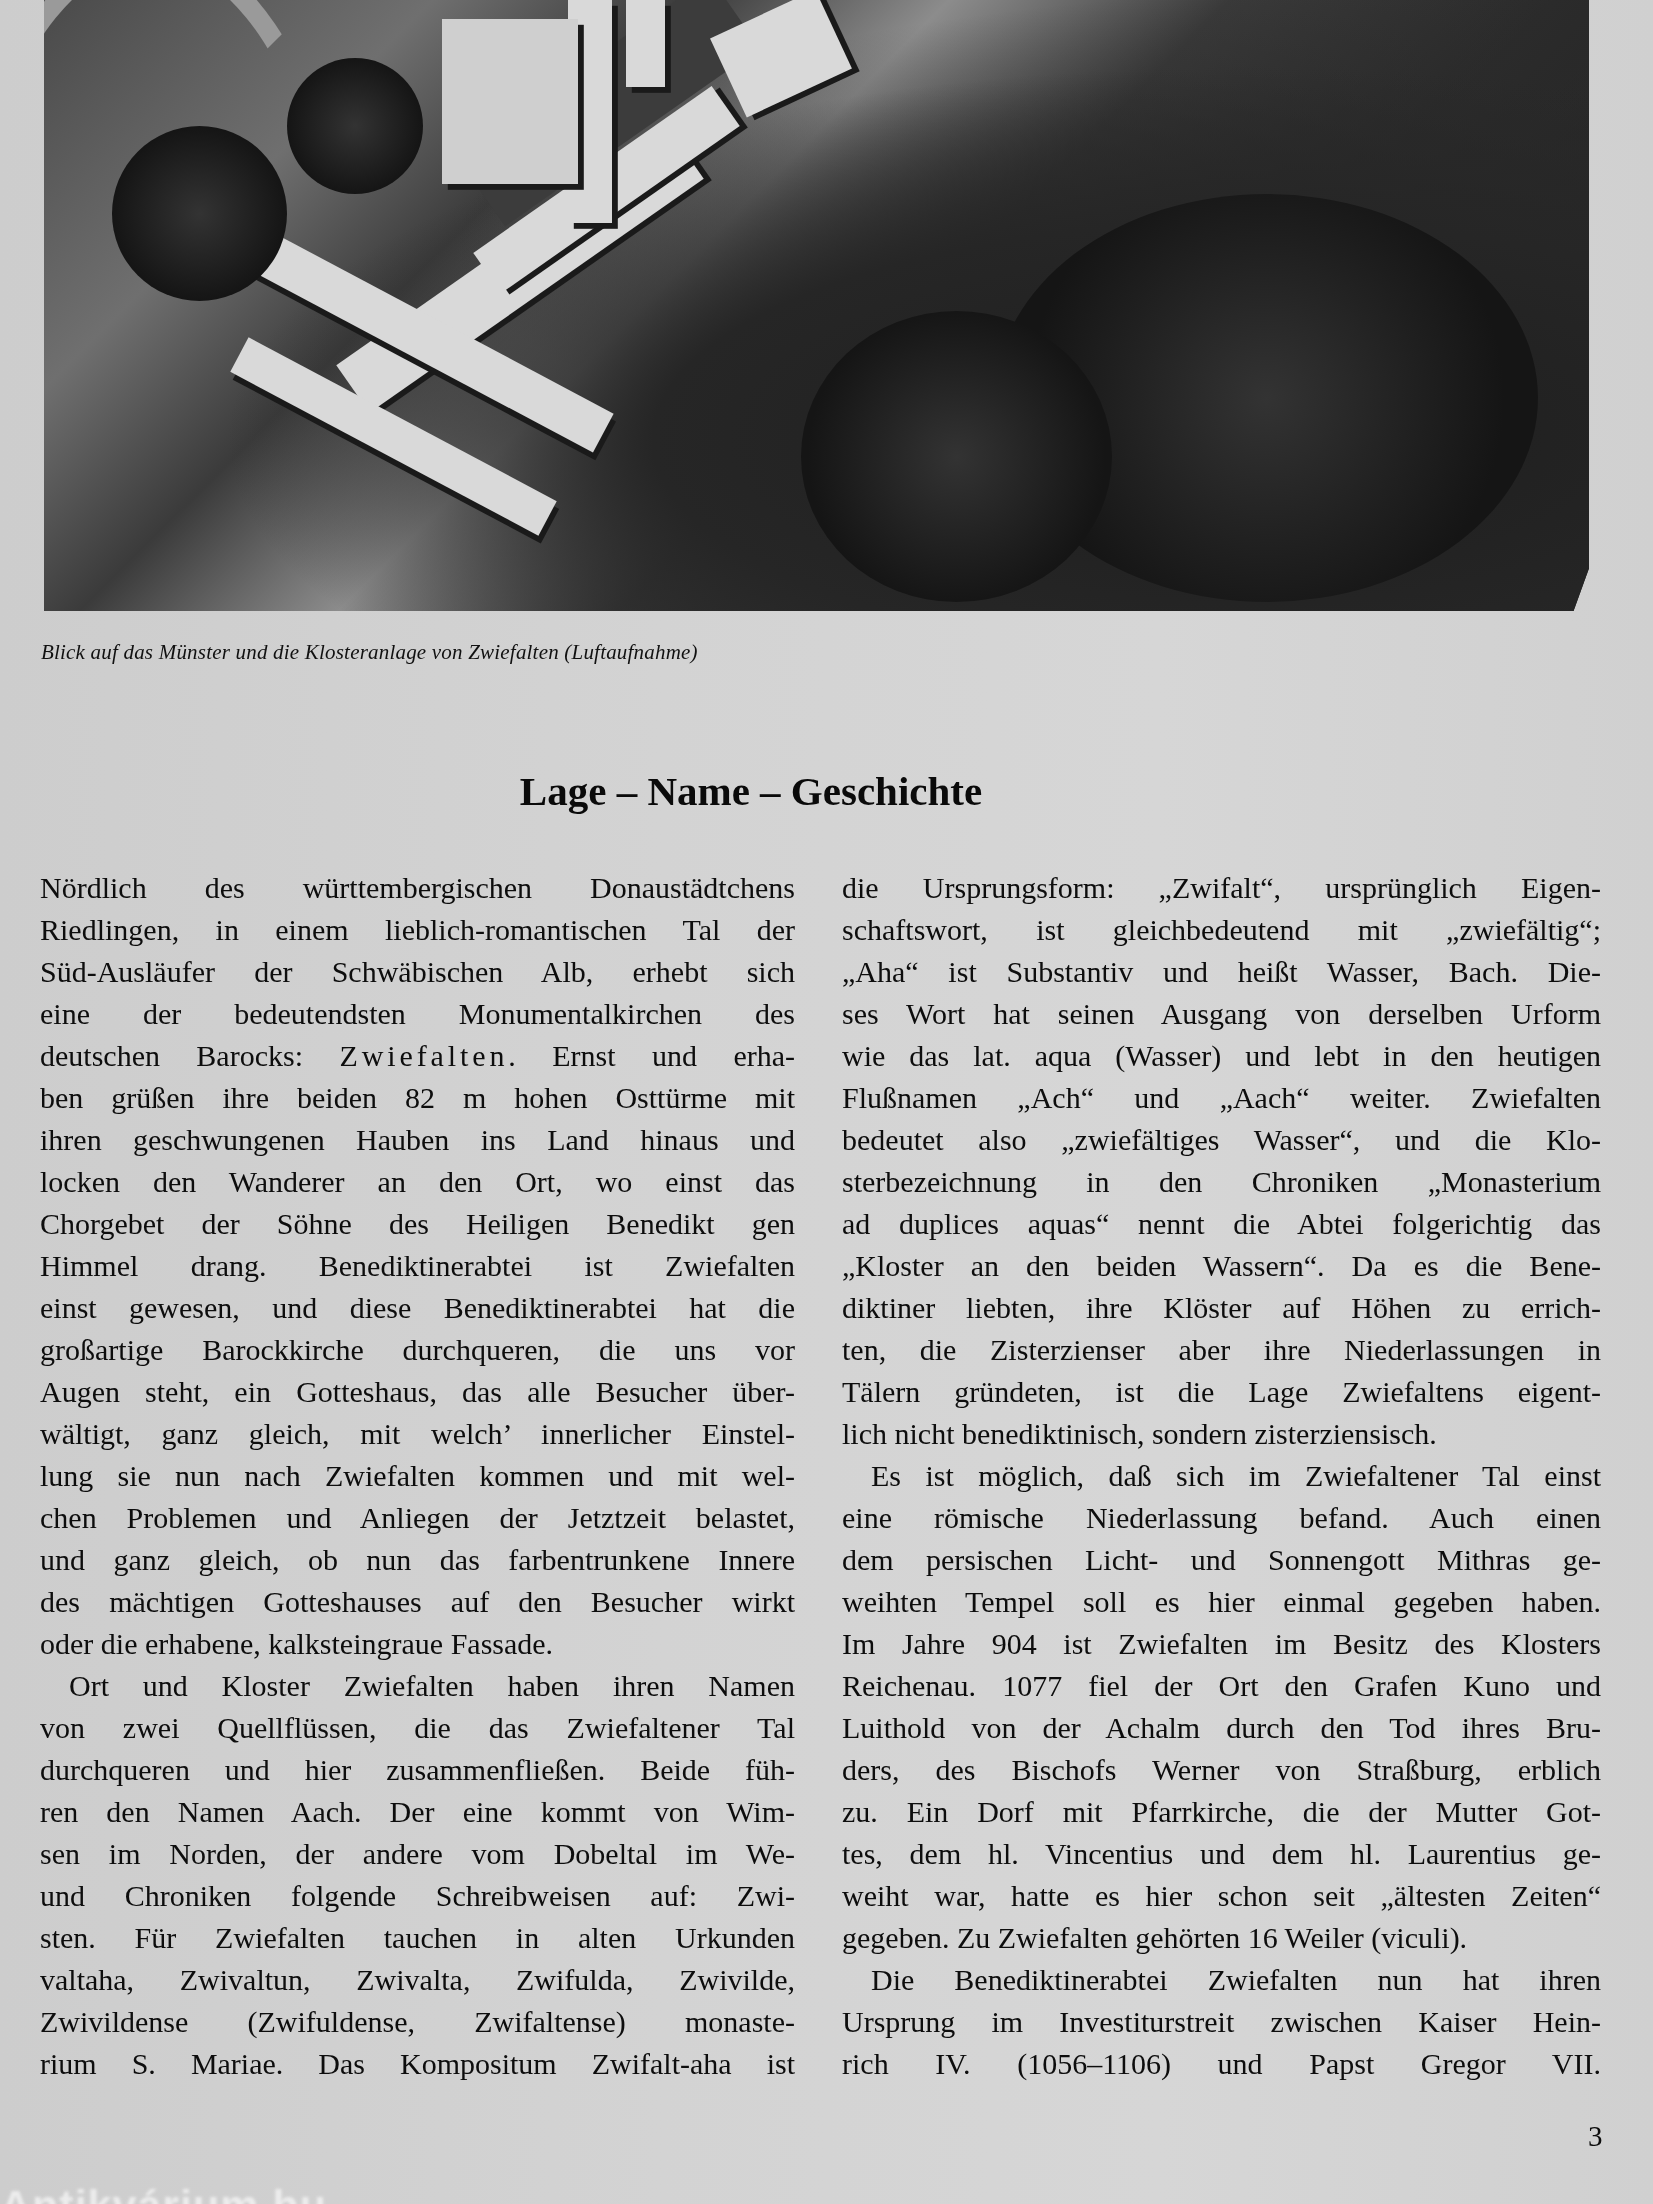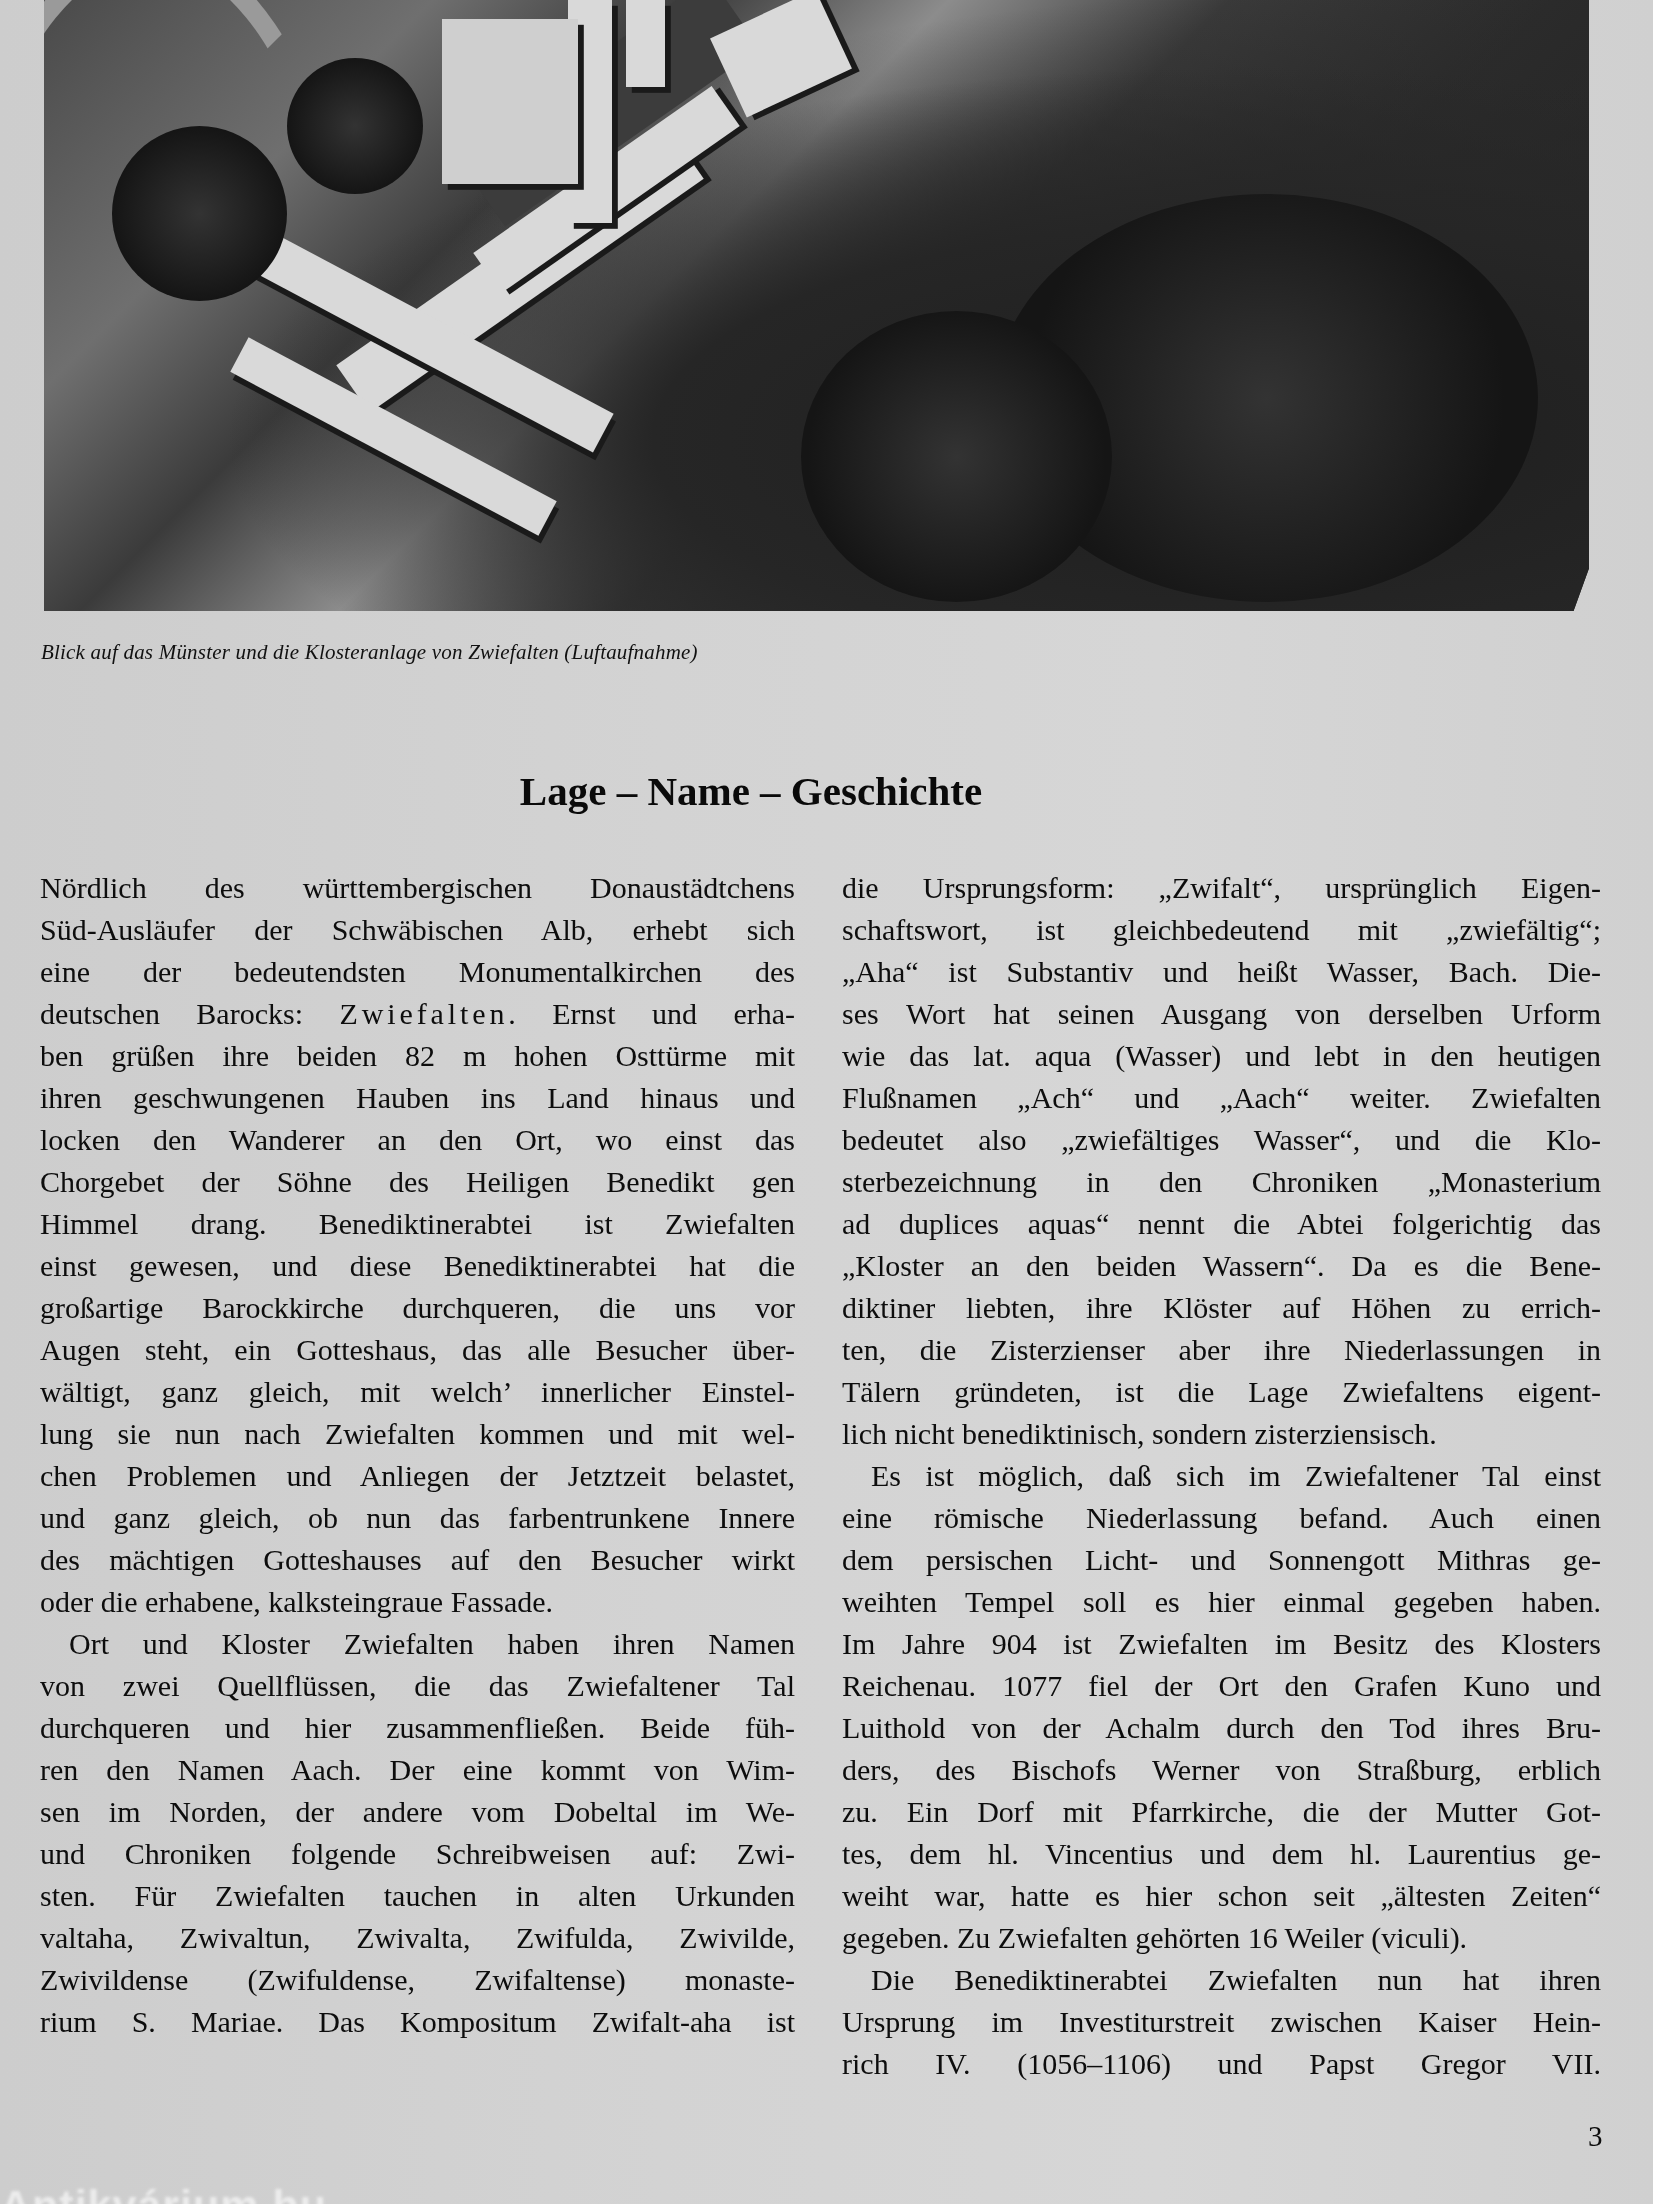--- a/index.html
+++ b/index.html
@@ -114,20 +114,21 @@
   <div class="trees" style="left:68px; top:126px; width:175px; height:175px;"></div>
   <div class="trees" style="left:243px; top:58px; width:136px; height:136px;"></div>
 </div>
 
 <div class="caption">Blick auf das Münster und die Klosteranlage von Zwiefalten (Luftaufnahme)</div>
 
 <h1 class="title">Lage – Name – Geschichte</h1>
 
 <div class="col left">
   <span class="line">Nördlich des württembergischen Donaustädtchens</span>
+  <span class="line">Riedlingen, in einem lieblich-romantischen Tal der</span>
   <span class="line">Süd-Ausläufer der Schwäbischen Alb, erhebt sich</span>
   <span class="line">eine der bedeutendsten Monumentalkirchen des</span>
   <span class="line">deutschen Barocks: <span class="spaced">Zwiefalten</span>. Ernst und erha-</span>
   <span class="line">ben grüßen ihre beiden 82 m hohen Osttürme mit</span>
   <span class="line">ihren geschwungenen Hauben ins Land hinaus und</span>
   <span class="line">locken den Wanderer an den Ort, wo einst das</span>
   <span class="line">Chorgebet der Söhne des Heiligen Benedikt gen</span>
   <span class="line">Himmel drang. Benediktinerabtei ist Zwiefalten</span>
   <span class="line">einst gewesen, und diese Benediktinerabtei hat die</span>
   <span class="line">großartige Barockkirche durchqueren, die uns vor</span>

